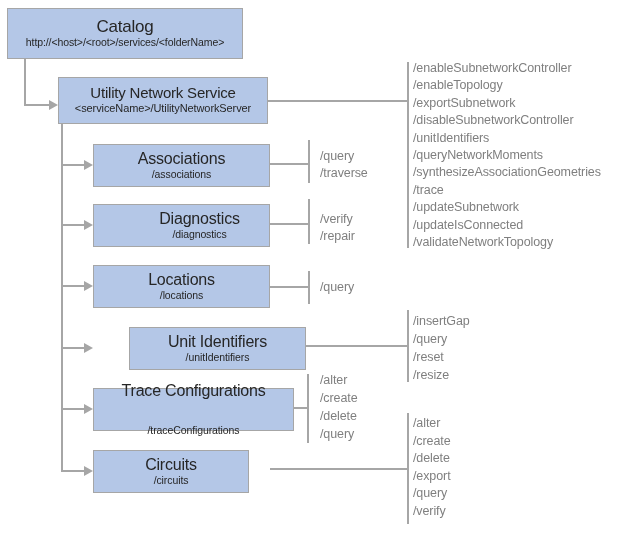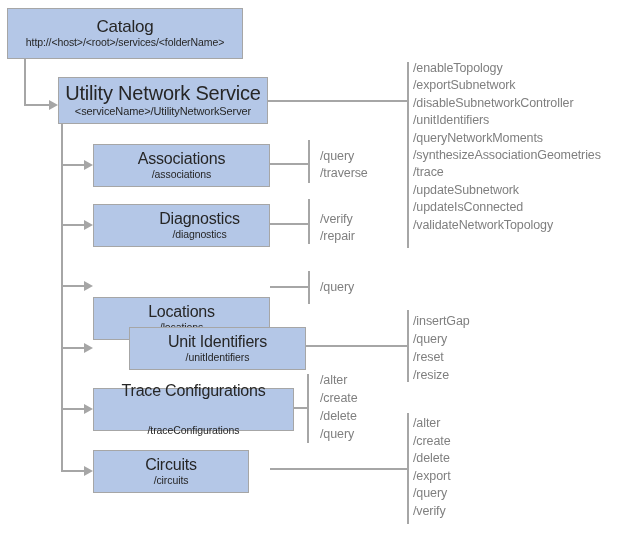--- a/index.html
+++ b/index.html
@@ -25,21 +25,21 @@
     border:1.5px solid var(--box-border);
     box-sizing:border-box;
     display:flex;flex-direction:column;
     align-items:center;justify-content:center;
     text-align:center;
     color:var(--box-text);
   }
   .node-title{font-size:16px;line-height:1.12;letter-spacing:-0.2px;}
   .node-sub{font-size:10.5px;line-height:1.25;letter-spacing:-0.1px;}
   .catalog .node-title{font-size:17px;}
-  .service .node-title{font-size:20px;text-align:center;}
+  .service .node-title{font-size:15px;text-align:center;}
   .service .node-sub{font-size:11px;}
   
   .hline,.vline{position:absolute;background:var(--line);}
   .hline{height:2px;}
   .vline{width:2px;}
   
   .arrow{
     position:absolute;width:0;height:0;
     border-top:5px solid transparent;
     border-bottom:5px solid transparent;
@@ -117,41 +117,42 @@
   <div class="node" style="left:93px;top:144px;width:177px;height:43px;">
     <div class="node-title">Associations</div>
     <div class="node-sub">/associations</div>
   </div>
 
   <div class="node" style="left:93px;top:204px;width:177px;height:43px;padding-left:36px;">
     <div class="node-title">Diagnostics</div>
     <div class="node-sub">/diagnostics</div>
   </div>
 
-  <div class="node" style="left:93px;top:265px;width:177px;height:43px;margin-top:32px;">
+  <div class="node" style="left:93px;top:265px;width:177px;height:43px;">
     <div class="node-title">Locations</div>
     <div class="node-sub">/locations</div>
   </div>
 
   <div class="node" style="left:93px;top:327px;width:177px;height:43px;margin-left:36px;">
     <div class="node-title">Unit Identifiers</div>
     <div class="node-sub">/unitIdentifiers</div>
   </div>
 
   <div class="node" style="left:93px;top:388px;width:201px;height:43px;gap:24px;">
     <div class="node-title">Trace Configurations</div>
     <div class="node-sub">/traceConfigurations</div>
   </div>
 
   <div class="node" style="left:93px;top:450px;width:156px;height:43px;">
     <div class="node-title">Circuits</div>
     <div class="node-sub">/circuits</div>
   </div>
 
   <div class="ops" style="left:413px;top:60px;line-height:17.4px;">
+    <div class="op">/enableSubnetworkController</div>
     <div class="op">/enableTopology</div>
     <div class="op">/exportSubnetwork</div>
     <div class="op">/disableSubnetworkController</div>
     <div class="op">/unitIdentifiers</div>
     <div class="op">/queryNetworkMoments</div>
     <div class="op">/synthesizeAssociationGeometries</div>
     <div class="op">/trace</div>
     <div class="op">/updateSubnetwork</div>
     <div class="op">/updateIsConnected</div>
     <div class="op">/validateNetworkTopology</div>

